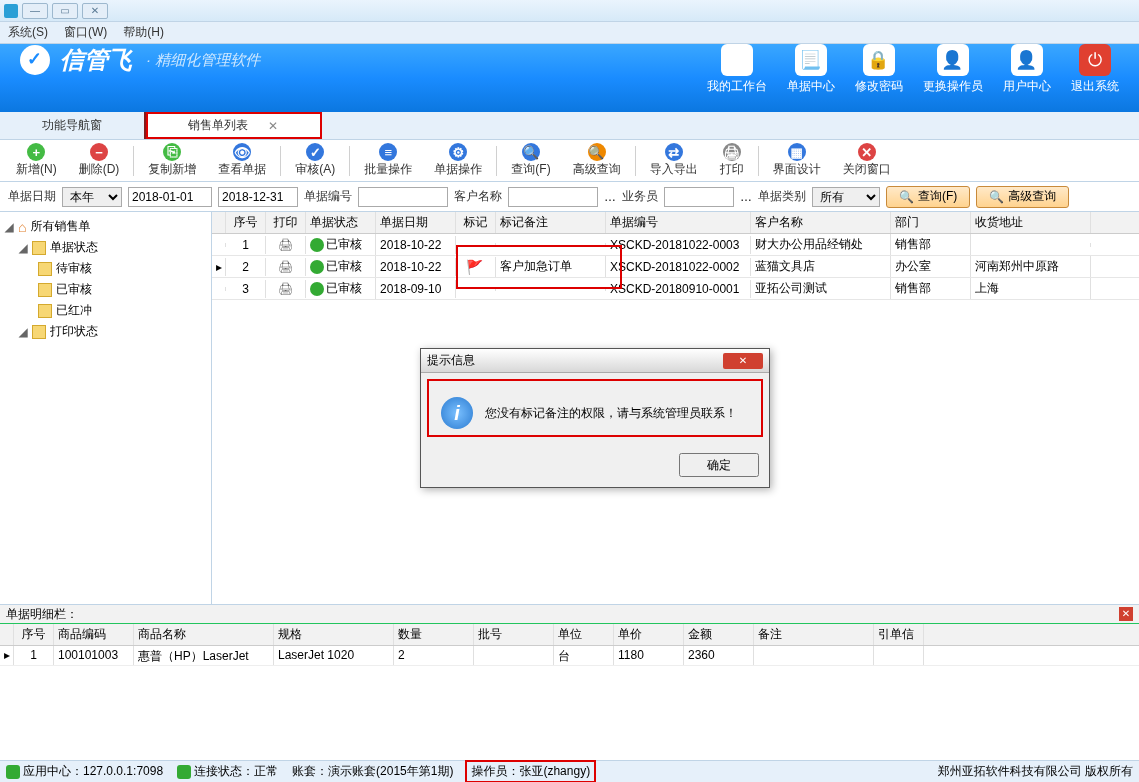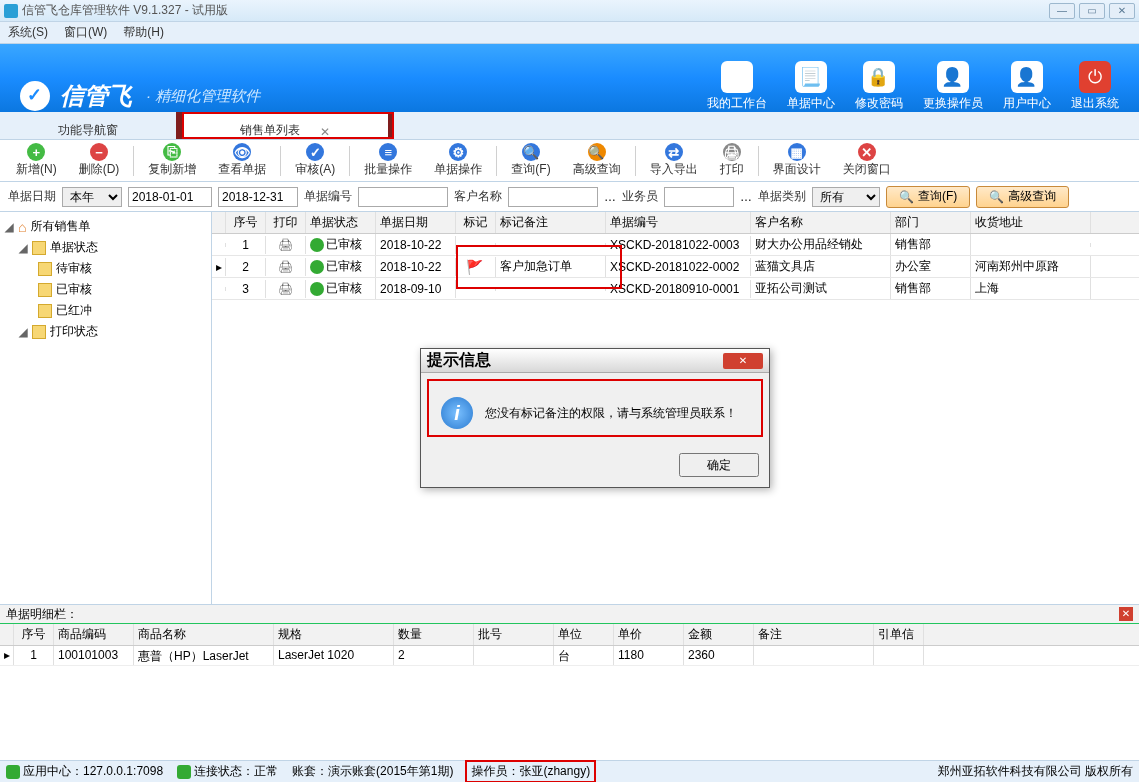--- a/index.html
+++ b/index.html
@@ -6,32 +6,32 @@
 body { width: 1139px; height: 782px; background: #fff; overflow: hidden; position: relative; }
 
 .titlebar { height: 22px; background: linear-gradient(#eaf4fd,#d6e9f8); border-bottom: 1px solid #c0d4e6; display: flex; align-items: center; padding: 0 4px; }
 .titlebar .app-icon { width: 14px; height: 14px; background: #2a9fd6; border-radius: 2px; margin-right: 4px; }
 .titlebar .title { color: #555; flex: 1; }
 .titlebar .winbtns { display: flex; gap: 4px; }
 .titlebar .winbtn { width: 26px; height: 16px; border: 1px solid #9db8ce; background: #e4eef8; border-radius: 2px; display: flex; align-items: center; justify-content: center; color: #5a7a94; font-size: 10px; }
 
 .menubar { height: 22px; background: #e6f0fa; border-bottom: 1px solid #c0d4e6; display: flex; align-items: center; padding: 0 8px; gap: 16px; color: #333; }
 
-.header { height: 68px; background: linear-gradient(#3aa7ff,#1a8cff,#0b77e0); display: flex; align-items: flex-end; padding: 0 20px; color: #fff; }
+.header { height: 68px; background: linear-gradient(#3aa7ff,#1a8cff,#0b77e0); display: flex; align-items: flex-start; padding: 0 20px; color: #fff; }
 .header .logo { display: flex; align-items: center; gap: 10px; }
 .header .logo-icon { width: 30px; height: 30px; background: #fff; border-radius: 50%; position: relative; }
 .header .logo-icon::after { content:"✓"; position:absolute; color:#1a8cff; font-weight:bold; font-size:18px; left:7px; top:3px; }
 .header .logo-text { font-size: 24px; font-weight: bold; font-style: italic; }
 .header .subtitle { font-size: 15px; font-style: italic; color: #cfe8ff; margin-left: 4px; }
 .header .spacer { flex: 1; }
 .header .hbtn { display: flex; flex-direction: column; align-items: center; gap: 2px; margin-left: 20px; font-size: 12px; }
 .header .hbtn .hicon { width: 32px; height: 32px; background: #fff; border-radius: 6px; display:flex; align-items:center; justify-content:center; font-size:18px; }
 
 .tabbar { height: 28px; background: #e6f0fa; display: flex; border-bottom: 1px solid #c0d4e6; }
-.tabbar .tab { padding: 0 58px; display: flex; align-items: flex-end; border-right: 6px solid #7f1d1d; color: #333; position: relative; }
+.tabbar .tab { padding: 0 42px; display: flex; align-items: center; border-right: 2px solid #7f1d1d; color: #333; position: relative; }
 .tabbar .tab.active { background: #fff; }
 .tabbar .tab.highlight { outline: 2px solid #d00; outline-offset: -2px; }
 .tabbar .tab .close { margin-left: 20px; color: #888; }
 
 .toolbar { height: 42px; border-bottom: 1px solid #c0d4e6; display: flex; align-items: center; padding: 0 6px; gap: 2px; }
 .toolbar .tb { display: flex; flex-direction: column; align-items: center; padding: 2px 10px; color: #333; }
 .toolbar .tb .ticon { width: 18px; height: 18px; border-radius: 50%; display:flex; align-items:center; justify-content:center; font-size:13px; font-weight:bold; color:#fff; }
 .toolbar .sep { width: 1px; height: 30px; background: #d0d0d0; margin: 0 2px; }
 
 .filterbar { height: 30px; border-bottom: 1px solid #c0d4e6; display: flex; align-items: center; padding: 0 8px; gap: 6px; }
@@ -57,21 +57,21 @@
 .c-seq{width:40px;text-align:center;} .c-print{width:40px;text-align:center;} .c-stat{width:70px;} .c-date{width:80px;}
 .c-flag{width:40px;text-align:center;} .c-note{width:110px;} .c-no{width:145px;} .c-cust{width:140px;}
 .c-dept{width:80px;} .c-addr{width:120px;}
 .highlight-cols { outline: 2px solid #d00; position:absolute; top:247px; left:458px; width:162px; height:40px; pointer-events:none; }
 .stat-icon{width:14px;height:14px;background:#3a3;border-radius:50%;display:inline-block;vertical-align:middle;margin-right:2px;}
 .print-icon{color:#666;}
 .flag-icon{color:#d22;font-size:14px;}
 
 .dialog { position: absolute; left: 420px; top: 348px; width: 350px; background: #f0f0f0; border: 1px solid #555; box-shadow: 2px 2px 8px rgba(0,0,0,.3); }
 .dialog .dlg-title { height: 24px; background: linear-gradient(#fff,#d8d8d8); display: flex; align-items: center; padding: 0 6px; border-bottom:1px solid #aaa; }
-.dialog .dlg-title .t { flex: 1; font-size:16px;font-weight:bold; }
+.dialog .dlg-title .t { flex: 1; font-size:12px; }
 .dialog .dlg-title .x { width: 40px; height: 16px; background: #d04030; color: #fff; text-align: center; border-radius: 2px; font-size:10px; line-height:16px; }
 .dialog .dlg-body { padding: 20px 16px 10px; display: flex; align-items: center; gap: 12px; outline: 2px solid #d00; outline-offset: -4px; margin:4px; }
 .dialog .info-icon { width: 32px; height: 32px; border-radius: 50%; background: radial-gradient(#7ac0ff,#2a7ad0); color:#fff; font-size:20px; font-weight:bold; display:flex;align-items:center;justify-content:center; font-style:italic; }
 .dialog .dlg-foot { padding: 10px; text-align: right; }
 .dialog .dlg-foot button { width: 80px; height: 24px; }
 
 .detail-label { height: 20px; background: #f2f2f2; border-top: 1px solid #c0d4e6; border-bottom: 1px solid #22c55e; padding: 2px 6px; display:flex; align-items:center; }
 .detail-label .x { margin-left:auto; width:14px; height:14px; background:#d04030; color:#fff; text-align:center; font-size:10px; line-height:14px; }
 .detail-head, .detail-row { display: flex; }
 .detail-head { background: #f2f2f2; height: 22px; border-bottom:1px solid #ccc; }
@@ -84,21 +84,20 @@
 
 .statusbar { position:absolute; bottom:0; left:0; right:0; height: 22px; background: #e6f0fa; border-top: 1px solid #c0d4e6; display: flex; align-items: center; padding: 0 6px; gap: 14px; }
 .statusbar .sicon { width:14px; height:14px; background:#3a3; border-radius:3px; display:inline-block; margin-right:3px; vertical-align:middle; }
 .statusbar .red-box { outline:2px solid #d00; padding:1px 4px; }
 </style>
 </head>
 <body>
 
 <div class="titlebar">
   <div class="app-icon"></div>
-  <div class="title">信管飞仓库管理软件 V9.1.327 - 试用版</div>
   <div class="winbtns">
     <div class="winbtn">—</div>
     <div class="winbtn">▭</div>
     <div class="winbtn">✕</div>
   </div>
 </div>
 
 <div class="menubar">
   <span>系统(S)</span>
   <span>窗口(W)</span>

